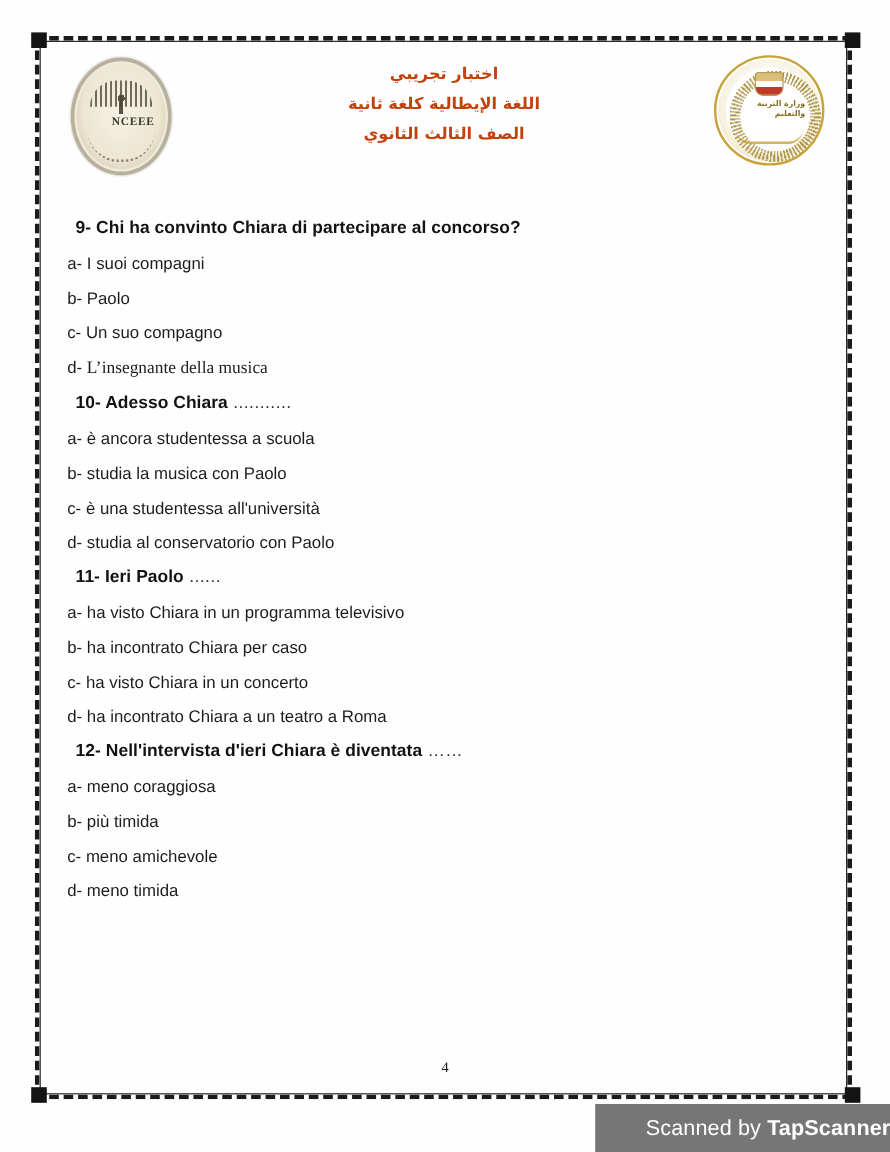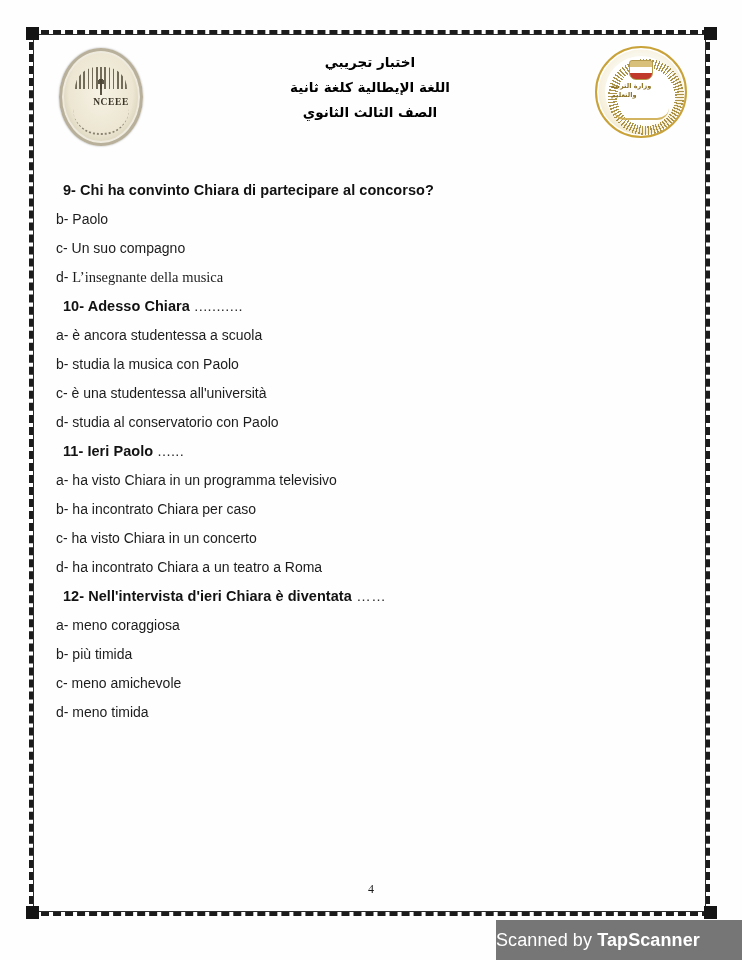--- a/index.html
+++ b/index.html
@@ -164,21 +164,21 @@
     background:
       linear-gradient(180deg, #d8c07a 0 34%, #ffffff 34%, #ffffff 64%, #c0392b 64%, #c0392b 100%);
     border: .8px solid #b59b4e;
     border-radius: 3px 3px 7px 7px;
   }
   #seal-ministry .ar-core {
     position: absolute;
     left: 14px;
     right: 14px;
     top: 34px;
-    text-align: left;
+    text-align: right;
     font-family: "DejaVu Sans", sans-serif;
     font-size: 6.5px;
     line-height: 9px;
     color: #8a6f22;
     font-weight: bold;
     direction: rtl;
   }
   #seal-ministry .swoosh {
     position: absolute;
     left: 16px;
@@ -192,21 +192,21 @@
 
   
   #header-arabic {
     position: absolute;
     left: 150px;
     right: 150px;
     top: 8px;
     text-align: center;
     direction: rtl;
     font-family: "DejaVu Sans", sans-serif;
-    color: #000000;
+    color: #c2410c;
   }
   #header-arabic .ar-line {
     font-size: 13.5px;
     line-height: 25px;
     font-weight: 600;
     white-space: nowrap;
   }
 
   
   #question-body {
@@ -263,21 +263,21 @@
   
   #watermark-bar {
     position: absolute;
     left: 496px;
     top: 920px;
     width: 246px;
     height: 40px;
     background: #767676;
     display: flex;
     align-items: center;
-    justify-content: flex-start;
+    justify-content: flex-end;
   }
   #watermark-bar .wm-text {
     font-size: 18px;
     color: #ffffff;
     letter-spacing: .1px;
     white-space: nowrap;
   }
   #watermark-bar .wm-brand {
     font-weight: bold;
   }
@@ -314,20 +314,21 @@
       <div class="eagle"></div>
       <div class="ar-core">وزارة التربية والتعليم</div>
       <div class="swoosh"></div>
     </div>
 
   </div>
 
   <div id="question-body">
       <div class="question-block">
         <div class="question-title"><span>9-</span> <span>Chi ha convinto Chiara di partecipare al concorso?</span><span class="dots"></span></div>
+        <div class="option-row"><span class="opt-label">a-</span> <span class="opt-text">I suoi compagni</span></div>
         <div class="option-row"><span class="opt-label">b-</span> <span class="opt-text">Paolo</span></div>
         <div class="option-row"><span class="opt-label">c-</span> <span class="opt-text">Un suo compagno</span></div>
         <div class="option-row serif-artifact"><span class="opt-label">d-</span> <span class="opt-text">L’insegnante della musica</span></div>
       </div>
       <div class="question-block">
         <div class="question-title"><span>10-</span> <span>Adesso Chiara</span><span class="dots"> ...........</span></div>
         <div class="option-row"><span class="opt-label">a-</span> <span class="opt-text">è  ancora studentessa a scuola</span></div>
         <div class="option-row"><span class="opt-label">b-</span> <span class="opt-text">studia la musica con Paolo</span></div>
         <div class="option-row"><span class="opt-label">c-</span> <span class="opt-text">è una studentessa all'università</span></div>
         <div class="option-row"><span class="opt-label">d-</span> <span class="opt-text">studia al conservatorio con Paolo</span></div>

